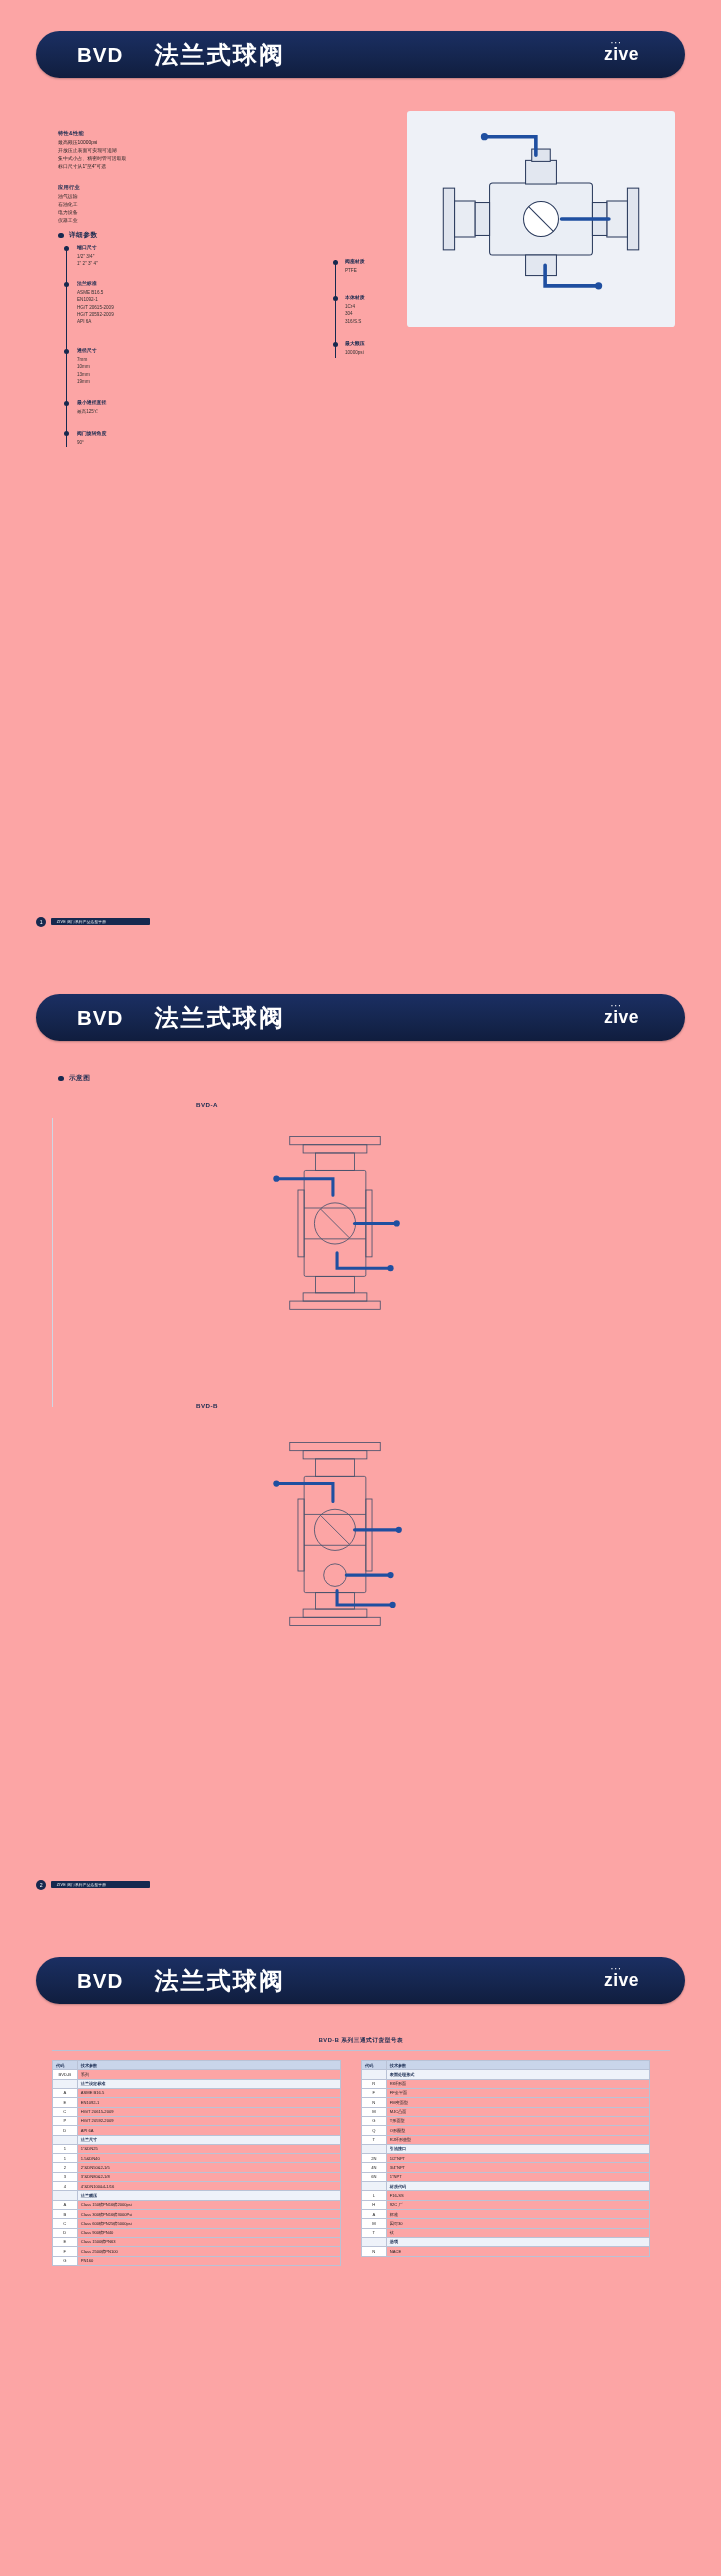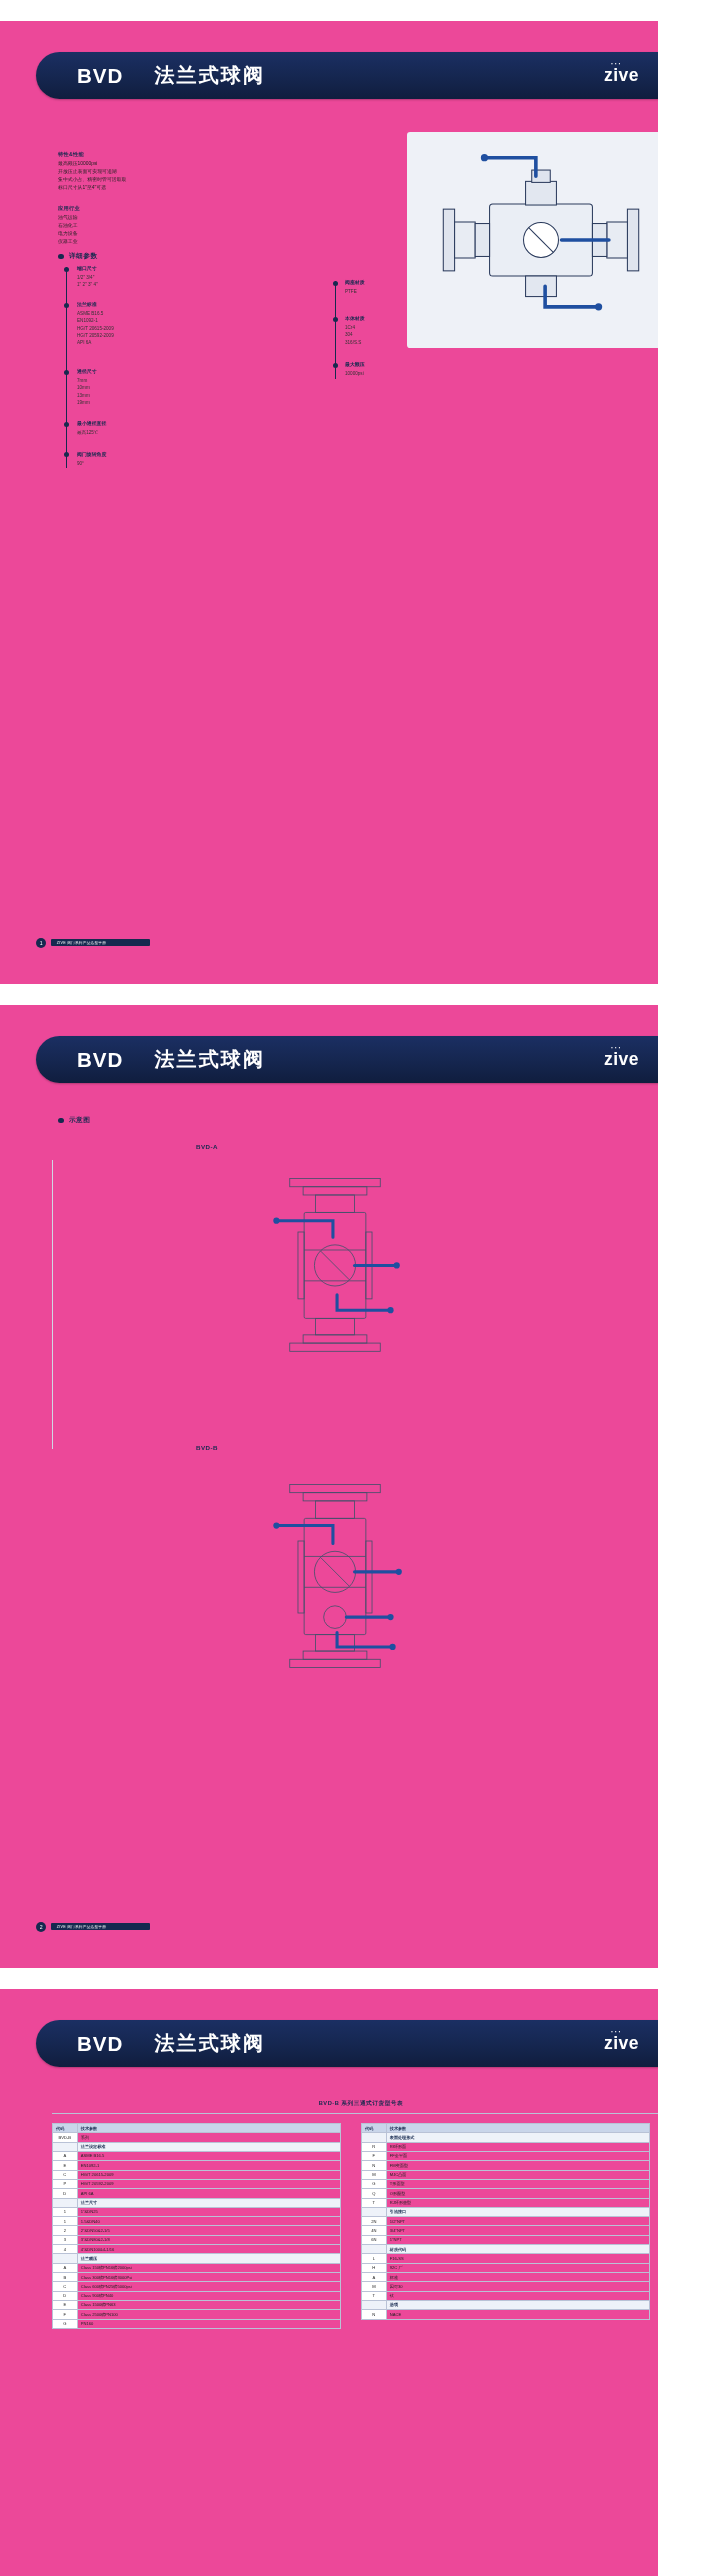--- a/index.html
+++ b/index.html
@@ -5,26 +5,25 @@
   html, body {
     margin: 0;
     padding: 0;
     background: #ffffff;
     font-family: "Liberation Sans", sans-serif;
   }
   body {
     width: 721px;
   }
   .page {
-    width: 658px;
+    width: 721px;
     position: relative;
-    background: #ec4899;
+    background: #fca5a5;
     box-sizing: border-box;
     overflow: hidden;
-    margin-top: 21px;
   }
   .page-1 { height: 963px; }
   .page-2 { height: 963px; }
   .page-3 { height: 963px; }
 
   
   .banner {
     position: absolute;
     left: 36px;
     top: 31px;
@@ -38,21 +37,21 @@
   }
   .banner .bvd {
     color: #ffffff;
     font-size: 20.6px;
     font-weight: bold;
     letter-spacing: 1px;
     margin-left: 41px;
   }
   .banner .cn-title {
     color: #ffffff;
-    font-size: 20px;
+    font-size: 24px;
     font-weight: bold;
     letter-spacing: 2.1px;
     margin-left: 31px;
   }
   .banner .logo {
     margin-left: auto;
     margin-right: 46px;
     color: #ffffff;
     font-size: 17.5px;
     font-weight: bold;

